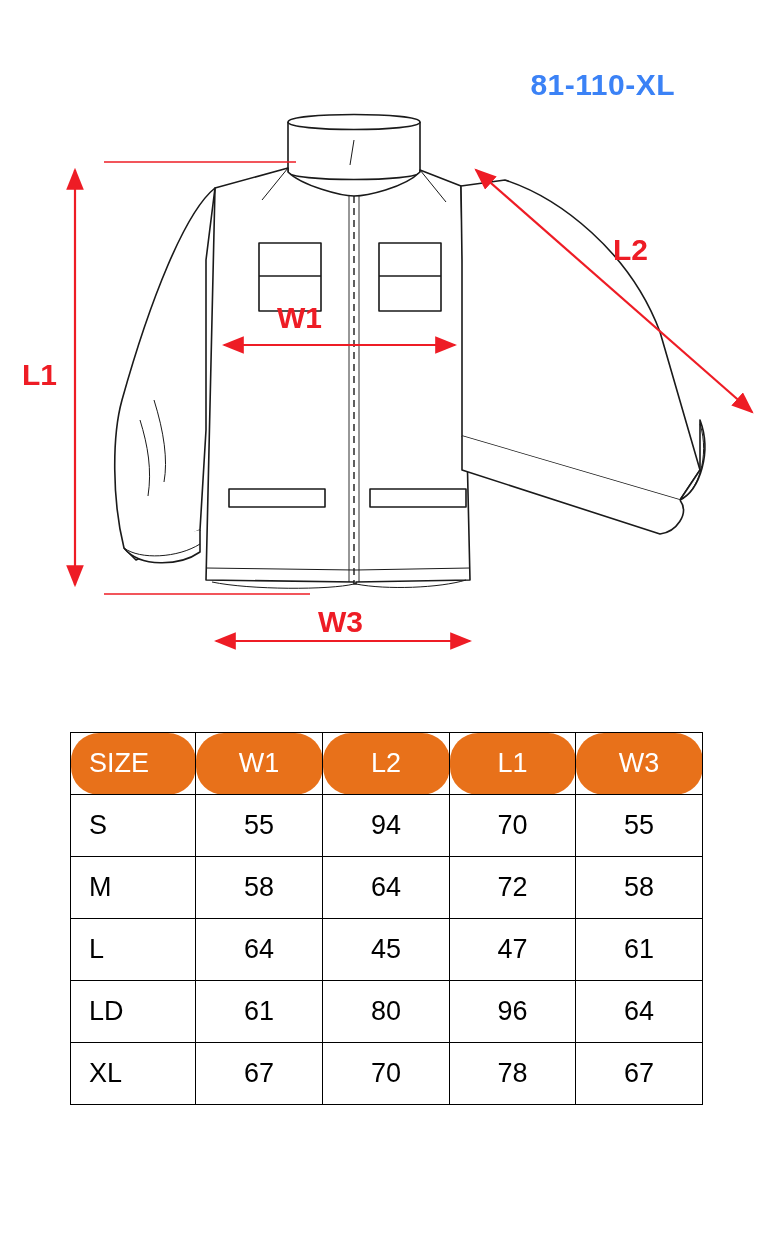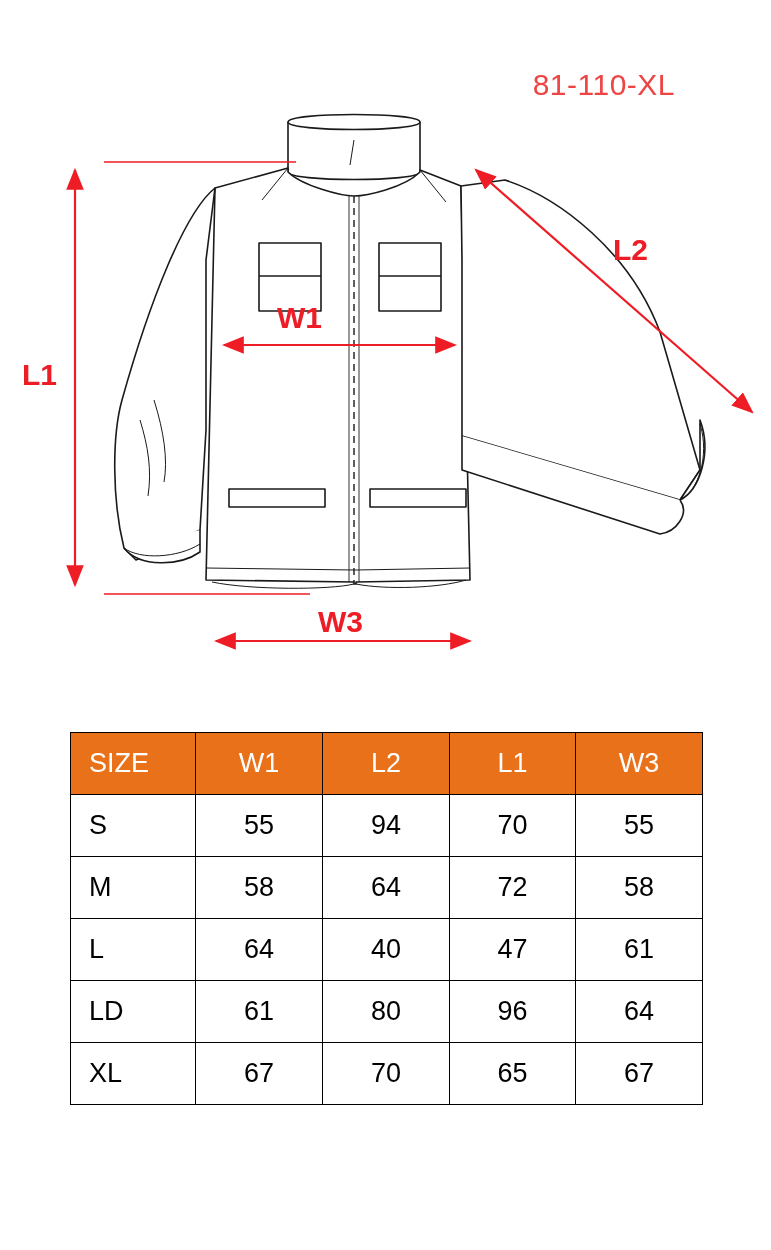--- a/index.html
+++ b/index.html
@@ -14,23 +14,23 @@
     font-family: "Liberation Sans", sans-serif;
     color: #000000;
     overflow: hidden;
   }
 
   #product-code {
     position: absolute;
     top: 68px;
     right: 96px;
     font-size: 30px;
-    font-weight: normal;
+    font-weight: bold;
     letter-spacing: 0.5px;
-    color: #ef4444;
+    color: #3b82f6;
   }
 
   #diagram-area {
     position: absolute;
     top: 0;
     left: 0;
     width: 771px;
     height: 700px;
   }
 
@@ -53,20 +53,21 @@
     font-size: 27px;
     font-weight: normal;
     text-align: center;
     vertical-align: middle;
   }
   table.size-table thead th {
     background: #E8711A;
     color: #ffffff;
     font-weight: normal;
     font-size: 27px;
+    border-radius: 28px;
   }
   table.size-table thead th.first-col,
   table.size-table td.first-col {
     text-align: left;
     padding-left: 18px;
   }
   table.size-table col.c1 { width: 125px; }
   table.size-table col.c2 { width: 127px; }
   table.size-table col.c3 { width: 127px; }
   table.size-table col.c4 { width: 126px; }
@@ -188,33 +189,33 @@
       <tr>
         <td class="first-col">M</td>
         <td>58</td>
         <td>64</td>
         <td>72</td>
         <td>58</td>
       </tr>
       <tr>
         <td class="first-col">L</td>
         <td>64</td>
-        <td>40</td>
+        <td>45</td>
         <td>47</td>
         <td>61</td>
       </tr>
       <tr>
         <td class="first-col">LD</td>
         <td>61</td>
         <td>80</td>
         <td>96</td>
         <td>64</td>
       </tr>
       <tr>
         <td class="first-col">XL</td>
         <td>67</td>
         <td>70</td>
-        <td>65</td>
+        <td>78</td>
         <td>67</td>
       </tr>
     </tbody>
   </table>
 </div>
 
 </body></html>

